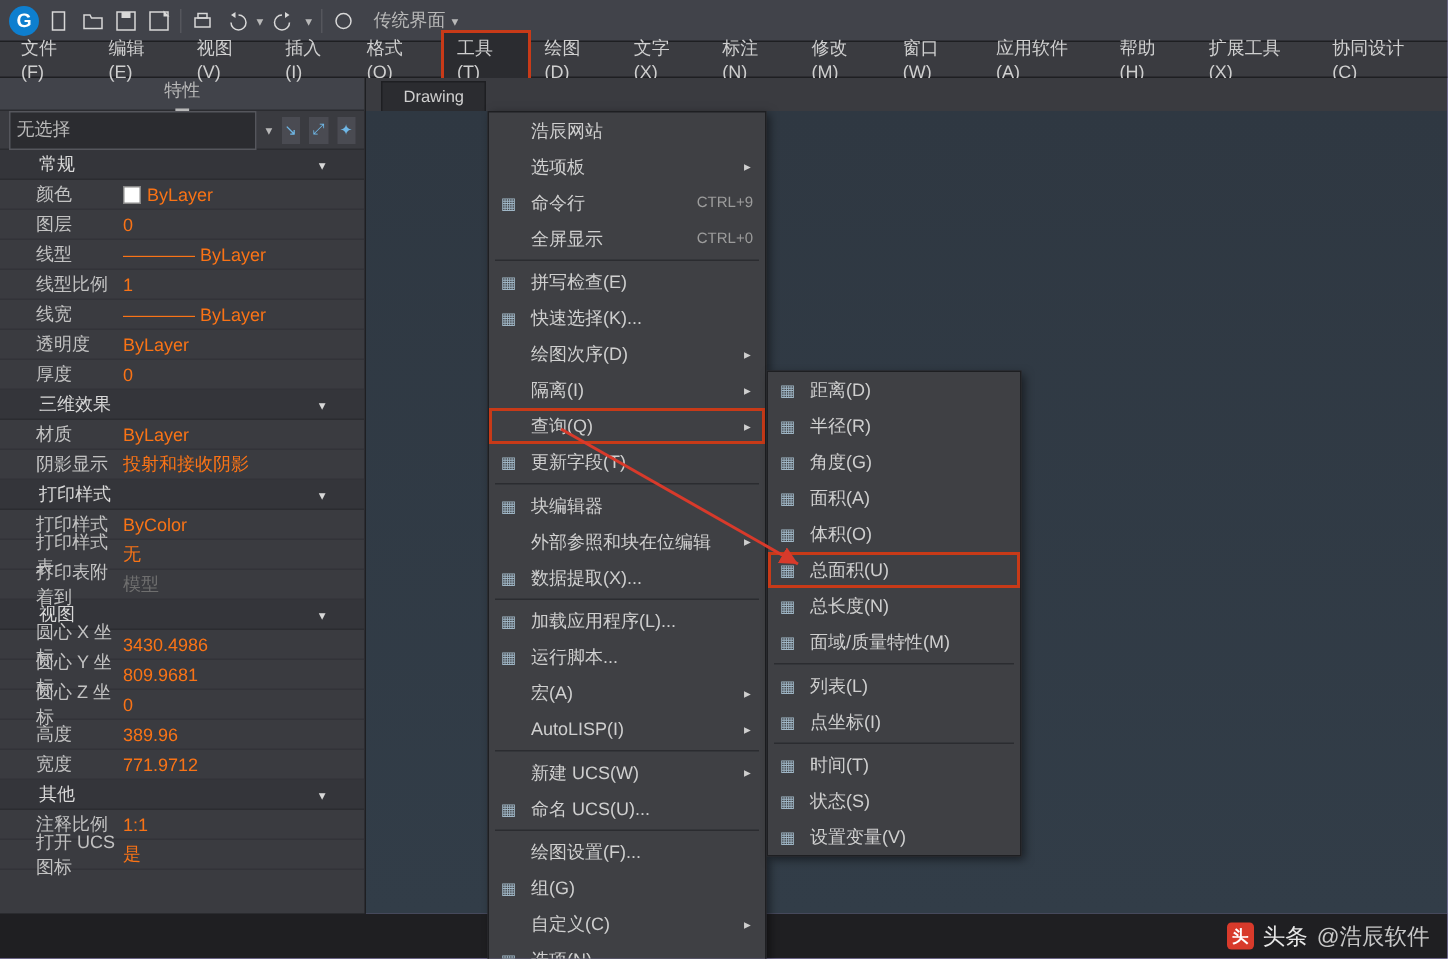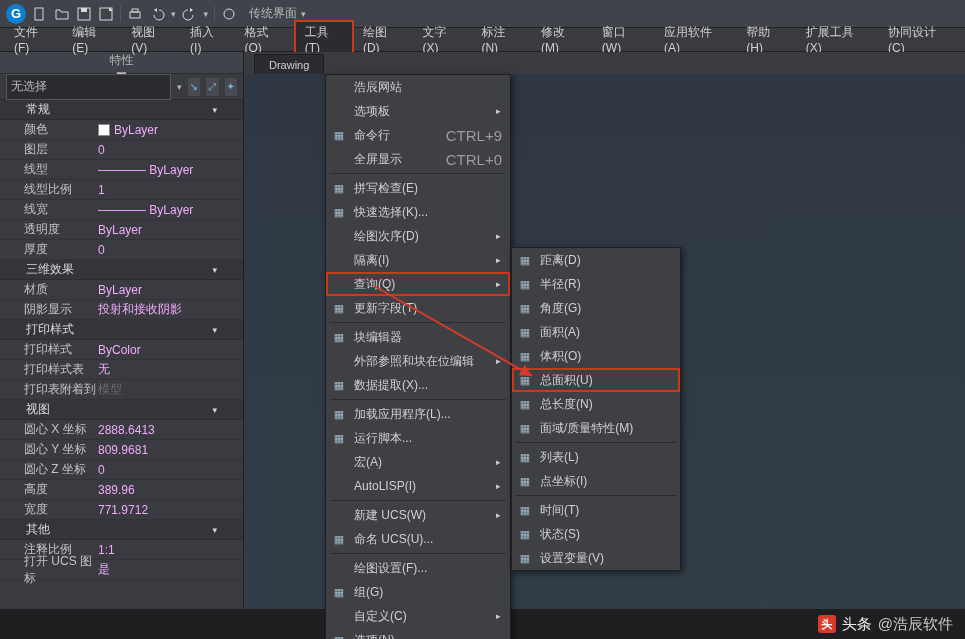--- a/index.html
+++ b/index.html
@@ -15,33 +15,33 @@
 .menu-item.active { background:#2b2c30; outline:2px solid #c83a18; outline-offset:-1px; }
 .main { display:flex; height:calc(639px - 28px - 24px - 30px); }
 .sidebar { width:244px; background:#3a3b40; border-right:1px solid #1e1f22; overflow:hidden; }
 .panel-header { height:22px; background:#41434a; display:flex; align-items:center; padding:0 8px; justify-content:space-between; border-bottom:1px solid #2b2c30;flex-direction:column; }
 .small-icons { display:flex; gap:6px; }
 .selector-row { height:26px; display:flex; align-items:center; padding:0 6px; gap:6px; border-bottom:1px solid #2b2c30; }
 .sel-input { flex:1; background:#2b2c30; border:1px solid #55565c; height:18px; color:#b8b8b8; padding:12px 4px; font-size:12px; }
 .icon-btn { width:18px; height:18px; background:#4a4b52; display:flex; align-items:center; justify-content:center; font-size:10px; color:#6fb7e6; }
 .section-h { height:20px; background:#34353a; display:flex; align-items:center; padding:0 26px; color:#d8d8d8; border-bottom:1px solid #2b2c30; justify-content:space-between; }
 .prop-row { height:20px; display:flex; align-items:center; border-bottom:1px solid #323338; }
-.prop-label { width:98px; padding-left:24px; color:#c2c2c2; }
-.prop-val { flex:1; color:#f0abfc; display:flex; align-items:center; gap:4px; }
+.prop-label { width:82px; padding-left:24px; color:#c2c2c2; }
+.prop-val { flex:1; color:#f97316; display:flex; align-items:center; gap:4px; }
 .prop-val.grey { color:#6e6e6e; }
 .swatch { width:12px; height:12px; background:#fff; border:1px solid #888; display:inline-block; }
 .canvas-area { flex:1; background:#c4b5fd; position:relative; }
 .tab-row { height:22px; background:#3a3b40; display:flex; align-items:flex-end; padding-left:10px; }
 .doc-tab { height:20px; background:#2b2c30; padding:0 14px; display:flex; align-items:center; border:1px solid #1e1f22; border-bottom:none; color:#cfcfcf; font-size:11px; }
 .canvas { position:absolute; top:22px; left:0; right:0; bottom:0; background:linear-gradient(#2f3842,#323d48); }
 .dropdown-menu { position:absolute; top:0; left:81px; width:186px; background:#3f4044; border:1px solid #1e1f22; box-shadow:2px 2px 6px rgba(0,0,0,.5); z-index:10; }
 .dm-row { height:24px; display:flex; align-items:center; position:relative; }
 .dm-icon { width:26px; display:flex; align-items:center; justify-content:center; font-size:11px; color:#9fb6c6; }
 .dm-label { flex:1; color:#cfcfcf; padding-left:2px; white-space:nowrap; }
-.dm-accel { color:#9c9c9c; padding-right:8px; font-size:15px; }
+.dm-accel { color:#9c9c9c; padding-right:8px; font-size:10px; }
 .dm-arrow { width:14px; color:#cfcfcf; font-size:9px; }
 .dm-sep { height:1px; background:#2b2c30; margin:2px 4px; }
 .dm-row.boxed { outline:2px solid #c83a18; outline-offset:-2px; }
 .submenu { position:absolute; top:173px; left:267px; width:170px; background:#3f4044; border:1px solid #1e1f22; box-shadow:2px 2px 6px rgba(0,0,0,.5); z-index:11; }
 .arrow-line { position:absolute; z-index:12; pointer-events:none; }
 .footer { position:absolute; bottom:0; left:0; right:0; height:30px; background:rgba(10,10,10,.35); display:flex; align-items:center; justify-content:flex-end; padding-right:12px; gap:6px; color:#e8e8e8; font-size:15px; }
 .footer-logo { width:18px; height:18px; background:#d83a2b; border-radius:3px; display:flex; align-items:center; justify-content:center; color:#fff; font-size:11px; font-weight:bold; }
 </style>
 </head>
 <body>
@@ -180,21 +180,21 @@
         <div class="prop-row">
           <div class="prop-label">打印表附着到</div>
           <div class="prop-val grey">模型</div>
         </div>
         <div class="section-h">
           <span>视图</span>
           <span class="chev">▾</span>
         </div>
         <div class="prop-row">
           <div class="prop-label">圆心 X 坐标</div>
-          <div class="prop-val">2888.6413</div>
+          <div class="prop-val">3430.4986</div>
         </div>
         <div class="prop-row">
           <div class="prop-label">圆心 Y 坐标</div>
           <div class="prop-val">809.9681</div>
         </div>
         <div class="prop-row">
           <div class="prop-label">圆心 Z 坐标</div>
           <div class="prop-val">0</div>
         </div>
         <div class="prop-row">

